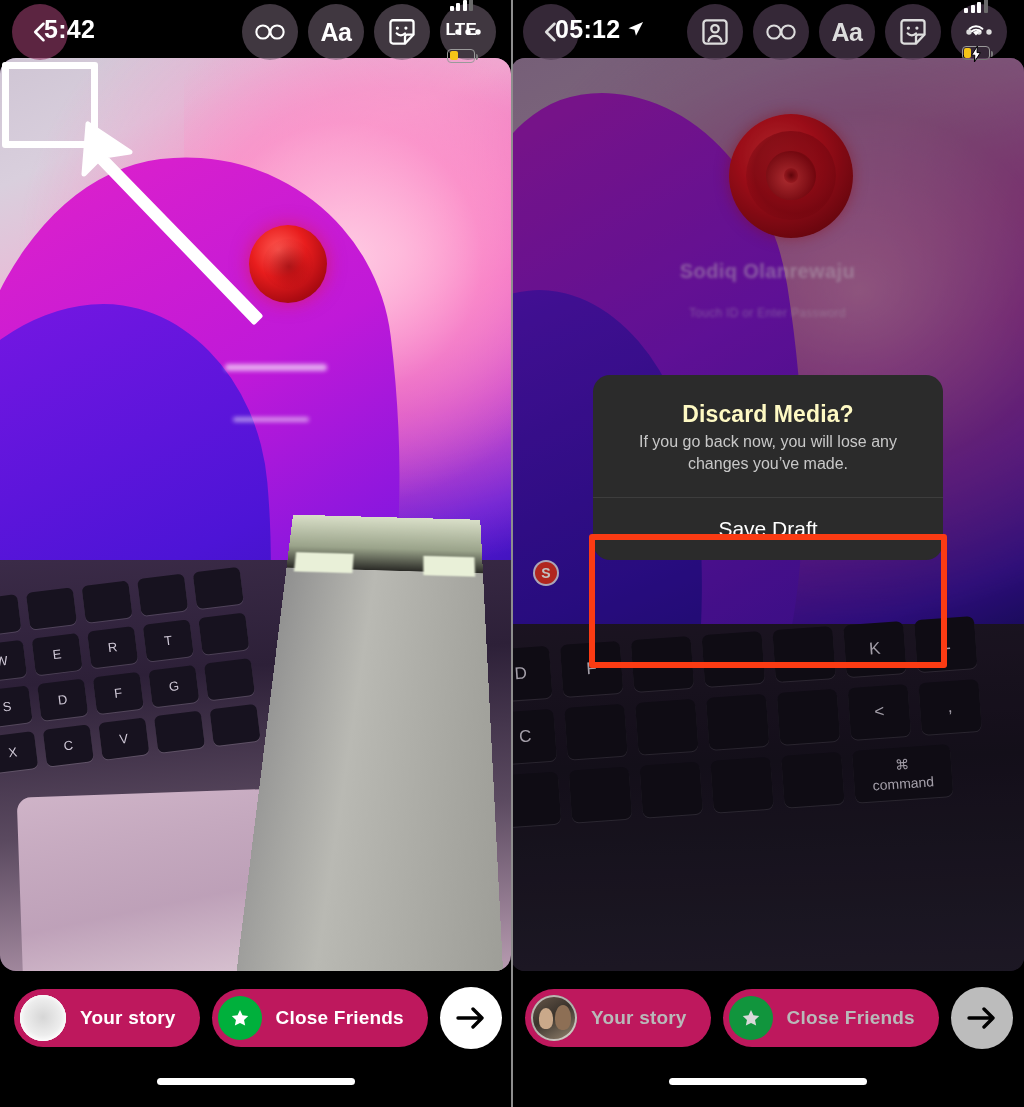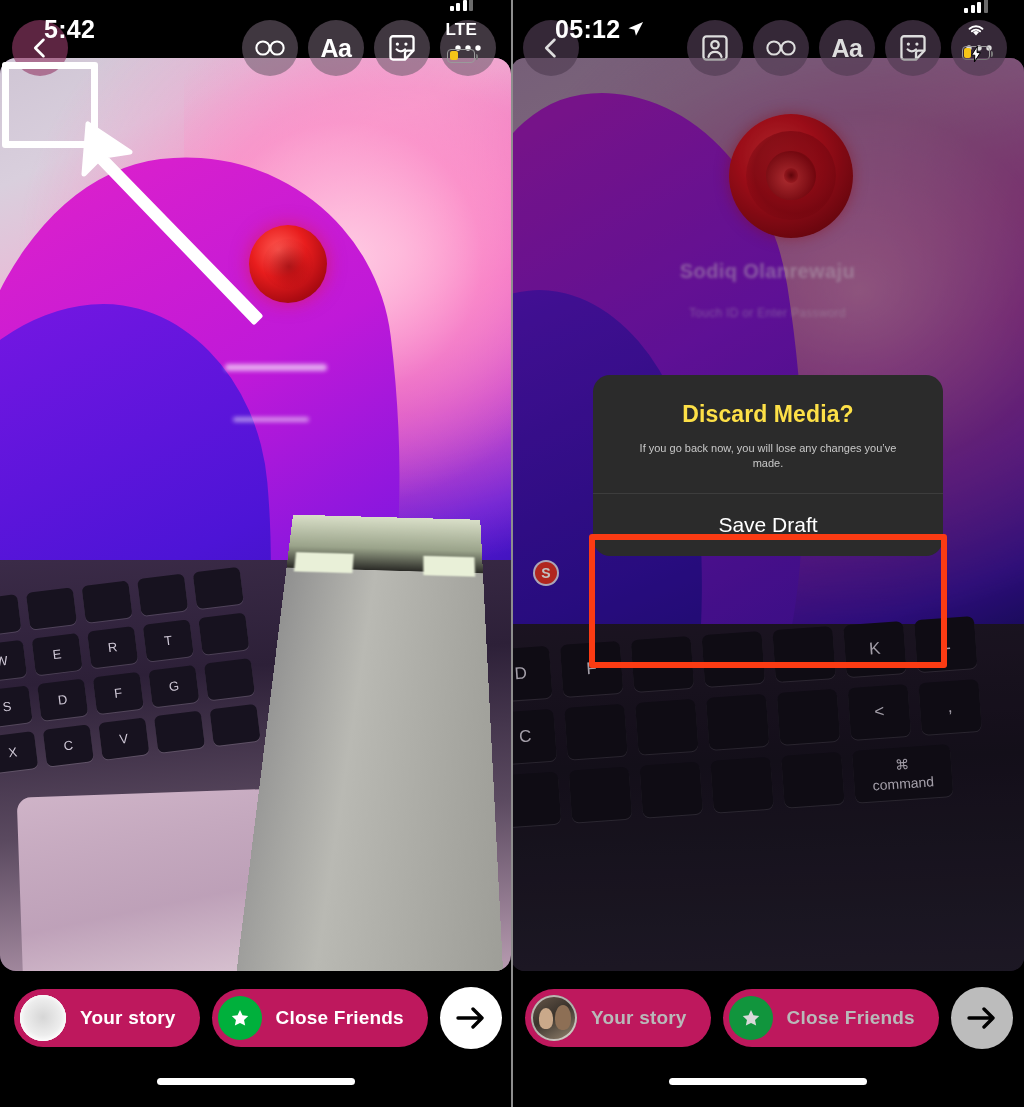--- a/index.html
+++ b/index.html
@@ -121,21 +121,21 @@
     border:2px solid #6d6d66; border-radius:4px; display:flex; align-items:center; justify-content:center;
     color:#5e5e57; font-size:20px; font-weight:bold; }
   .standR .logoT{ position:absolute; left:0; right:0; top:48%; text-align:center; color:#6a6a63; font-size:12px; letter-spacing:.5px; }
   .standR .brand{ position:absolute; left:0; right:0; top:59%; text-align:center; color:#6f6f67; font-size:25px; letter-spacing:.5px; }
   .standR .clipL{ position:absolute; left:6%; top:5%; width:22%; height:6%; background:#e2e2da; border-radius:3px; }
   .standR .clipR{ position:absolute; right:10%; top:5%; width:20%; height:6%; background:#e2e2da; border-radius:3px; }
 
   
   .toolbar{ position:absolute; top:0; left:0; right:0; height:100px; z-index:30; }
   .tb-btn{
-    position:absolute; top:20px; width:56px; height:56px; border-radius:50%;
+    position:absolute; top:4px; width:56px; height:56px; border-radius:50%;
     display:flex; align-items:center; justify-content:center; cursor:pointer;
   }
   .phone.left .tb-btn{ background:rgba(110,95,110,.58); }
   .phone.right .tb-btn{ background:rgba(96,72,100,.55); }
   .tb-btn.back{ left:12px; }
   .phone.left .tb-btn.back{ background:rgba(148,60,105,.62); }
   .tb-btn svg{ display:block; }
 
   
   .bottombar{ position:absolute; left:0; right:0; bottom:0; height:136px; background:#000; z-index:35; }
@@ -163,22 +163,22 @@
   .hl-box{ position:absolute; left:2px; top:62px; width:96px; height:86px; border:7px solid #fff; border-radius:3px; z-index:50; }
   .arrow-svg{ position:absolute; left:60px; top:118px; width:240px; height:210px; z-index:49; pointer-events:none; }
 
   
   .scrim{ position:absolute; inset:0; background:rgba(0,0,0,.24); z-index:44; }
   .dialog{
     position:absolute; left:82px; top:375px; width:350px; z-index:46;
     background:#2b2b2b; border-radius:17px; overflow:hidden;
   }
   .dlg-head{ padding:26px 24px 22px; text-align:center; }
-  .dlg-title{ color:#fde047; font-size:23px; font-weight:bold; letter-spacing:.1px; }
-  .dlg-msg{ color:#c8c8c8; font-size:11px; line-height:1.38; margin-top:13px; padding:0 8px; }
+  .dlg-title{ color:#fef9c3; font-size:23px; font-weight:bold; letter-spacing:.1px; }
+  .dlg-msg{ color:#c8c8c8; font-size:16px; line-height:1.38; margin-top:3px; padding:0 8px; }
   .dlg-act{ height:63px; display:flex; align-items:center; justify-content:center; cursor:pointer;
             border-top:1px solid #3d3d3d; font-size:21px; }
   .dlg-act.destructive{ color:#ff2d40; font-weight:bold; }
   .dlg-act.neutral{ color:#fff; }
   .dlg-act.cancel{ color:#fff; }
   .red-box{ position:absolute; left:78px; top:534px; width:358px; height:134px; border:6px solid #fb3b13; border-radius:3px; z-index:52; }
   .badge-s{ position:absolute; left:24px; top:562px; width:22px; height:22px; border-radius:50%;
             background:#e8332a; color:#fff; font-size:14px; font-weight:bold; display:flex; align-items:center;
             justify-content:center; z-index:20; box-shadow:0 0 0 2px rgba(255,255,255,.85); }
 </style>

